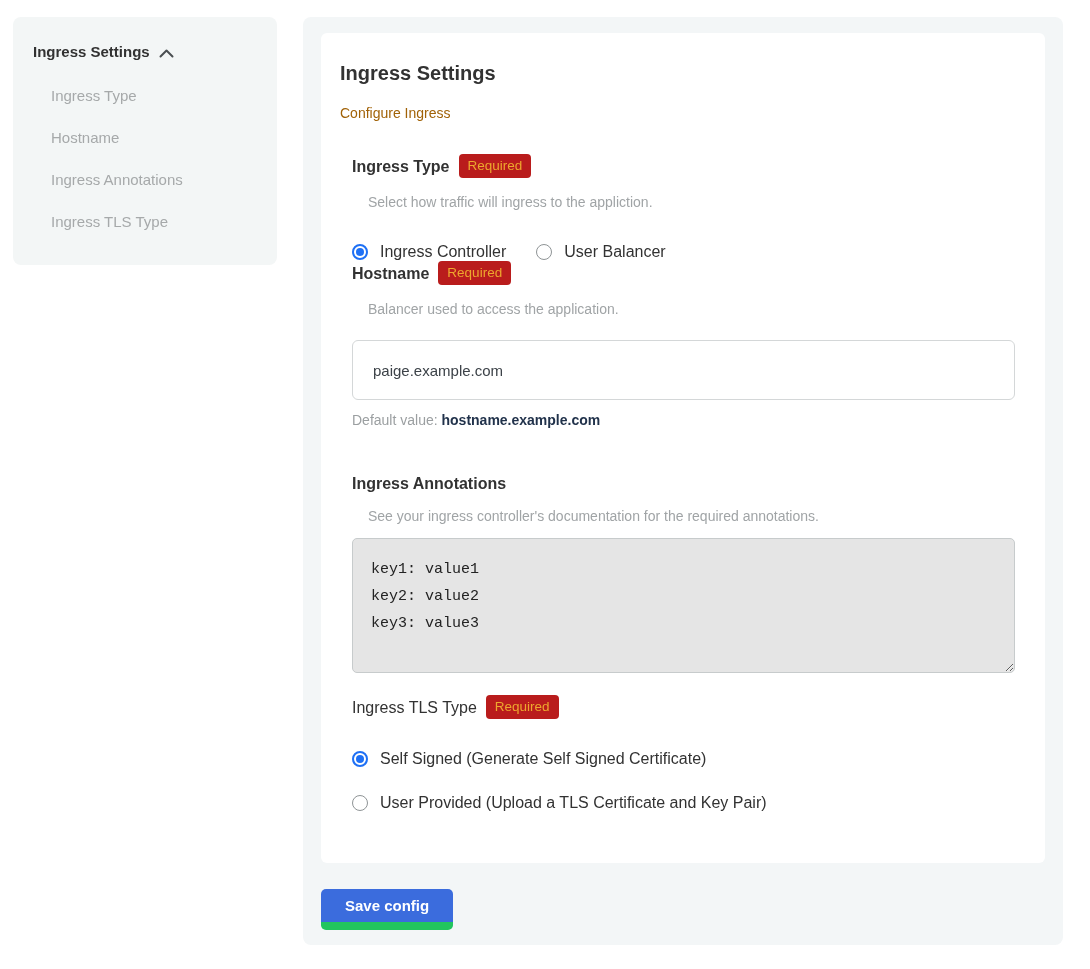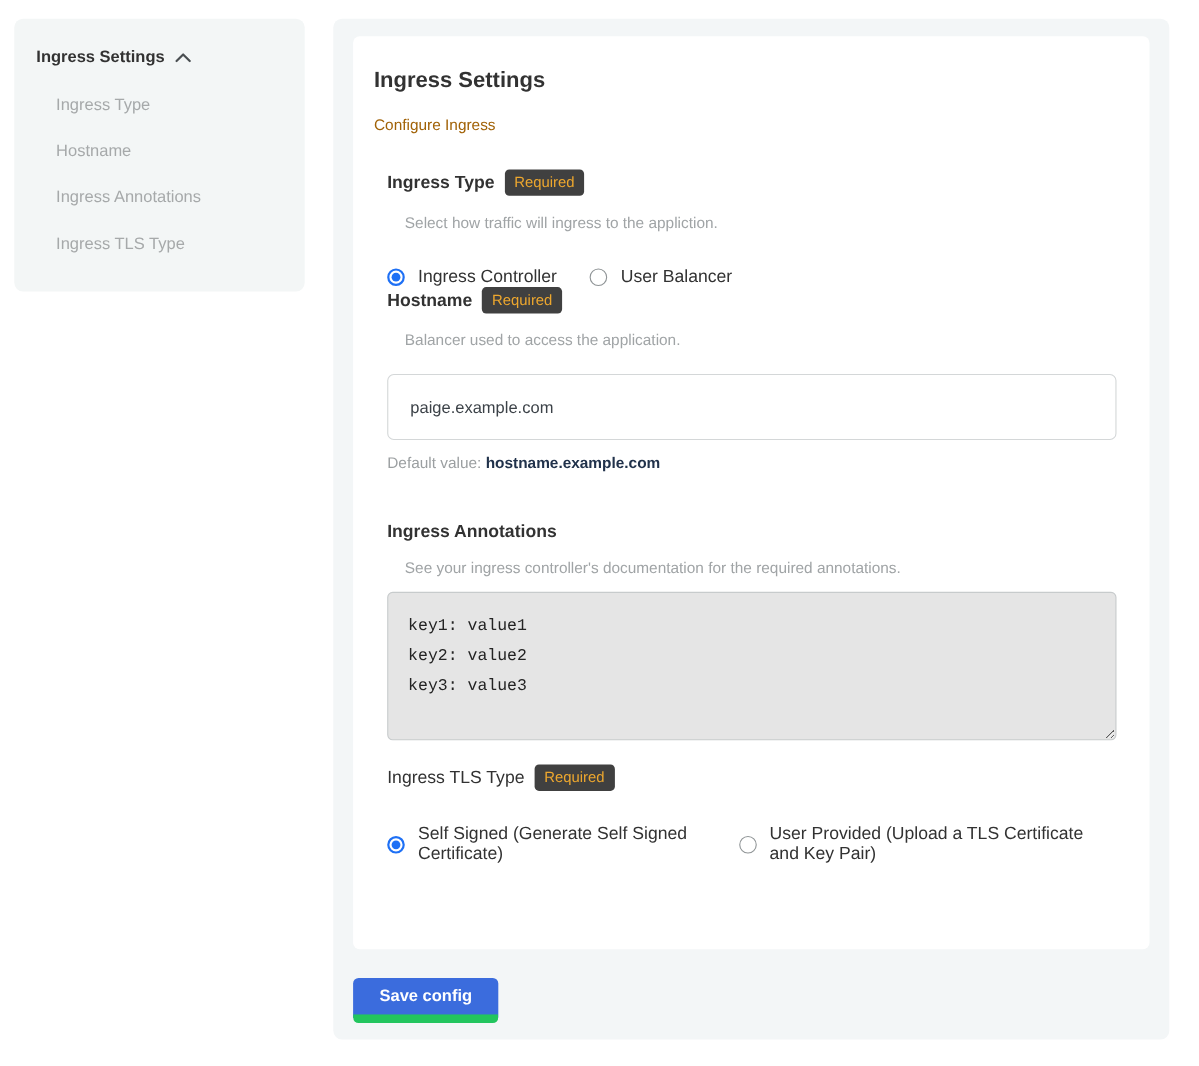--- a/index.html
+++ b/index.html
@@ -94,37 +94,37 @@
     margin: 0 0 7px 0;
   }
   .section-heading {
     font-size: 16px;
     font-weight: bold;
     color: #323232;
     line-height: 17px;
     margin: 0;
   }
   .required-badge {
-    background: #404040;
+    background: #b91c1c;
     color: #eda72e;
     font-size: 13.5px;
     line-height: 14px;
     padding: 5px 9px 5px 9px;
     border-radius: 4px;
   }
   .section-desc {
     font-size: 14px;
     color: #a0a4a6;
     line-height: 16px;
     margin: 16px;
   }
 
   
   .radio-row { display: flex; gap: 30px; align-items: center; }
-  .radio-col { display: flex; flex-direction: row; gap: 26px; }
+  .radio-col { display: flex; flex-direction: column; gap: 26px; }
   .radio-option {
     display: flex;
     align-items: center;
     gap: 12px;
     cursor: pointer;
   }
   .radio-circle {
     width: 16px; height: 16px;
     border-radius: 50%;
     border: 1px solid #8f9496;

